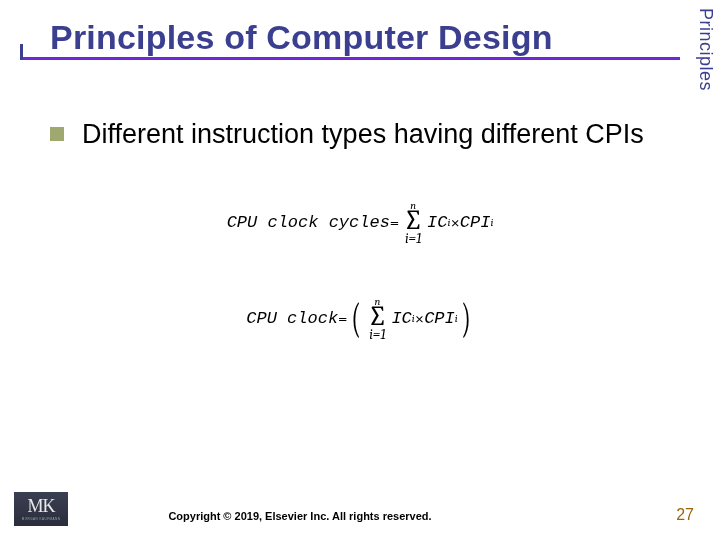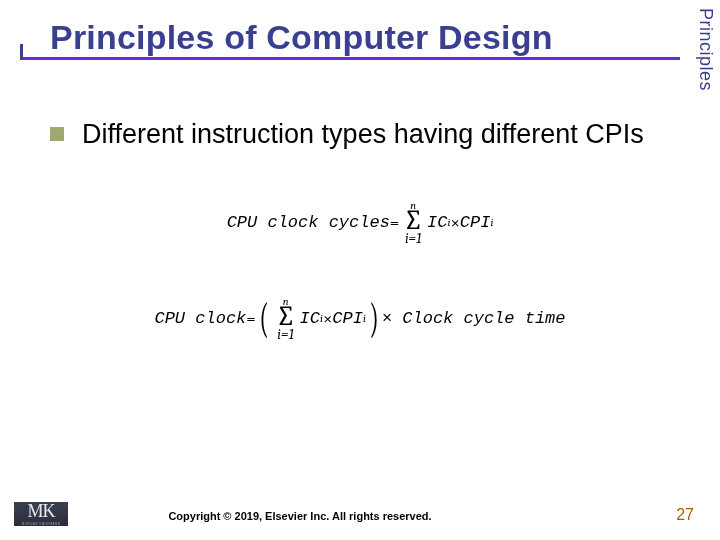--- a/index.html
+++ b/index.html
@@ -150,21 +150,21 @@
     right: 26px;
     bottom: 4px;
     font-size: 16px;
     color: #a16207;
   }
   .logo {
     position: absolute;
     left: 14px;
     bottom: 2px;
     width: 54px;
-    height: 24px;
+    height: 34px;
     background: linear-gradient(180deg, #3a3f52 0%, #2a2d3b 100%);
     display: flex;
     flex-direction: column;
     align-items: center;
     justify-content: center;
   }
   .logo-mk {
     color: #e8e8e8;
     font-family: Georgia, serif;
     font-size: 18px;
@@ -224,21 +224,20 @@
         <span class="sum-top">n</span>
         <span class="sum-sigma">∑</span>
         <span class="sum-bot">i=1</span>
       </span>
       <span class="italic">IC</span>
         <span class="sub">i</span>
       <span> × </span>
       <span class="italic">CPI</span>
         <span class="sub">i</span>
       <span class="bigparen">)</span>
-      <span class="italic"> × Clock cycle time</span>
     </div>
 
   </div>
 
   <div class="footer">
     <div class="logo">
       <div class="logo-mk">MK</div>
       <div class="logo-sub">MORGAN KAUFMANN</div>
     </div>
     <div class="copyright">Copyright © 2019, Elsevier Inc. All rights reserved.</div>

